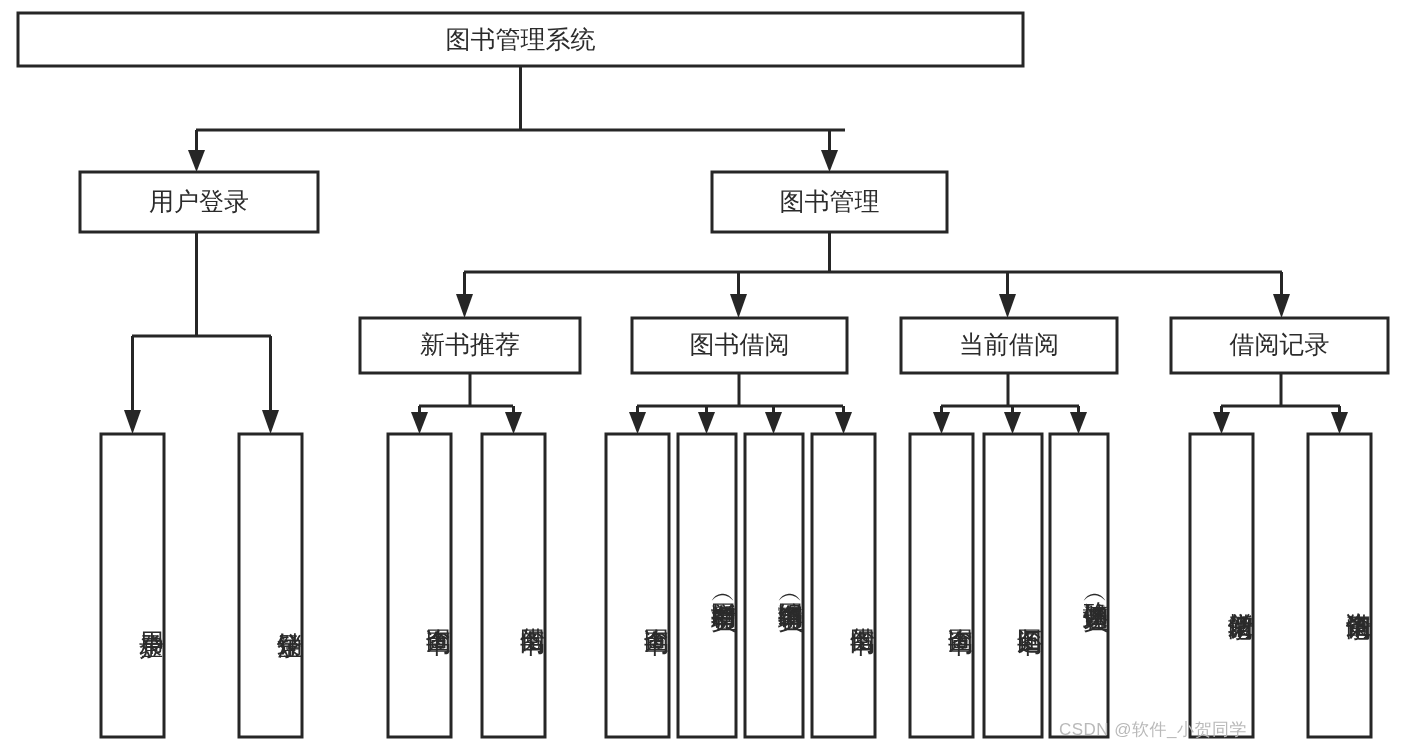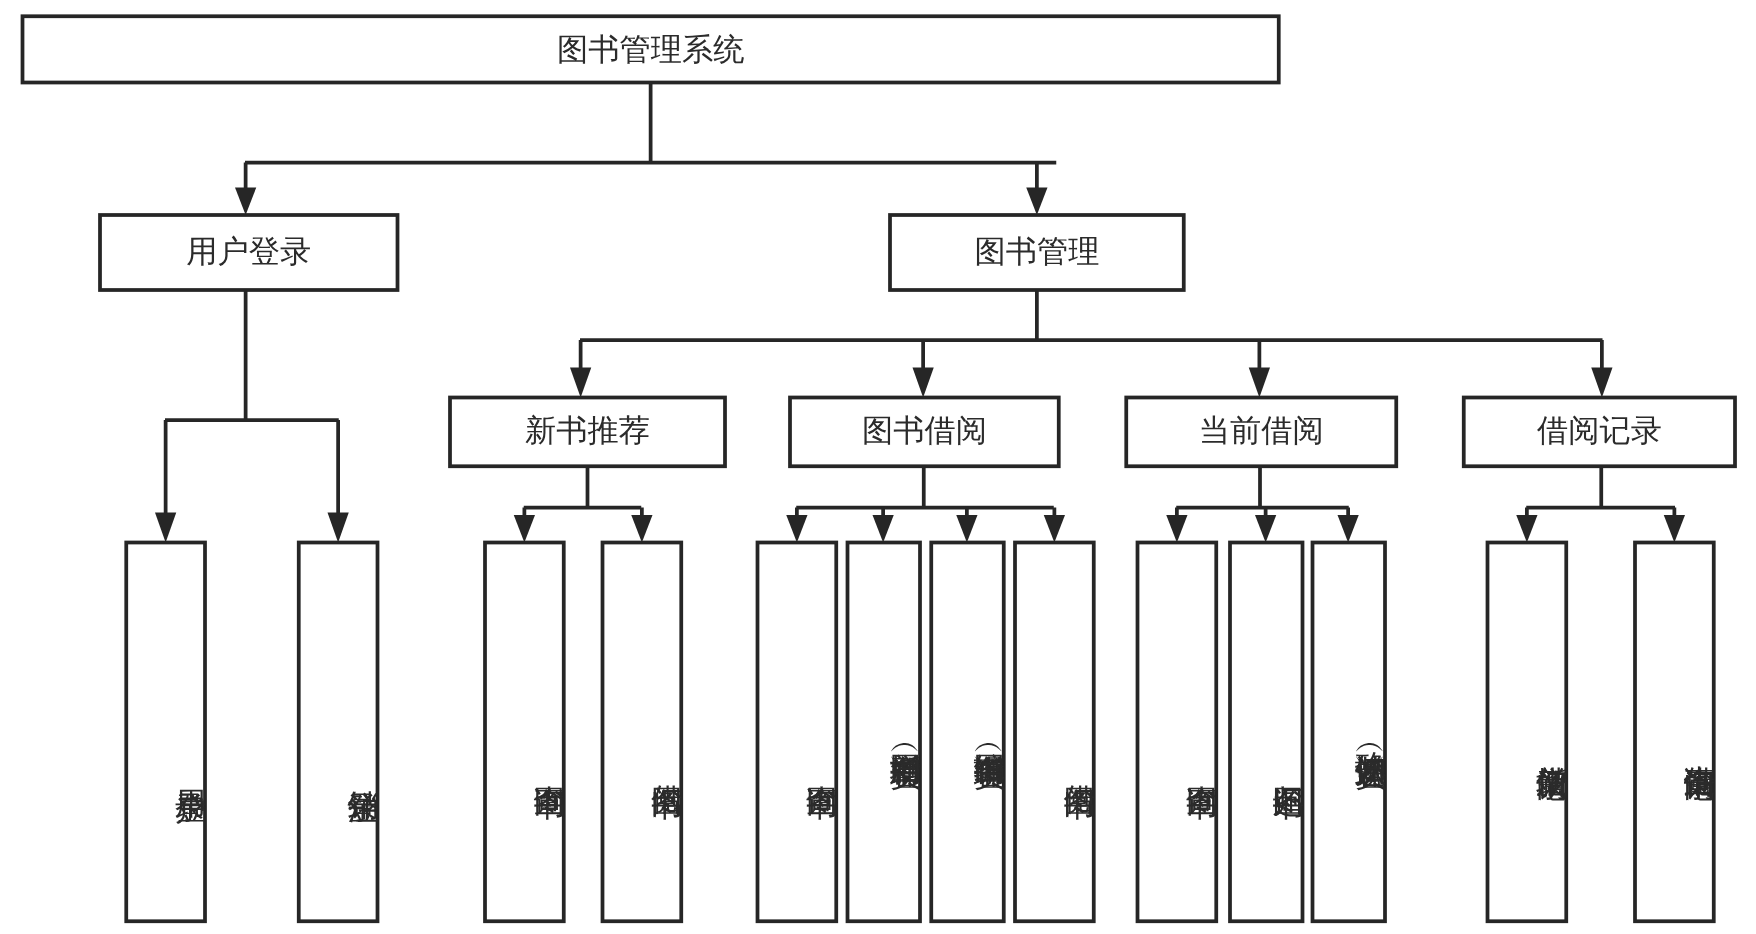--- a/index.html
+++ b/index.html
@@ -208,14 +208,15 @@
   <div class="vlabel" style="left:606px; top:500px; width:63px; height:220px;">查询图书</div>
   <div class="vlabel" style="left:678px; top:444px; width:58px; height:285px;">新增图书（管理员）</div>
   <div class="vlabel" style="left:745px; top:444px; width:58px; height:285px;">编辑图书（管理员）</div>
   <div class="vlabel" style="left:812px; top:500px; width:63px; height:220px;">借阅图书</div>
   <div class="vlabel" style="left:910px; top:500px; width:63px; height:220px;">查询图书</div>
   <div class="vlabel" style="left:984px; top:500px; width:58px; height:220px;">归还图书</div>
   <div class="vlabel" style="left:1050px; top:444px; width:58px; height:285px;">确认归还（管理员）</div>
   <div class="vlabel" style="left:1190px; top:470px; width:63px; height:250px;">新增借阅记录</div>
   <div class="vlabel" style="left:1308px; top:470px; width:63px; height:250px;">查询借阅记录</div>
 
+  <div class="watermark">CSDN @软件_小贺同学</div>
 
 </div>
 
 </body></html>

